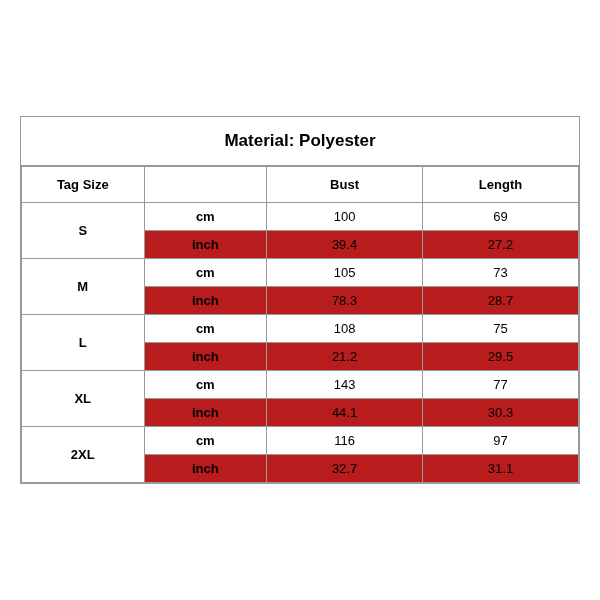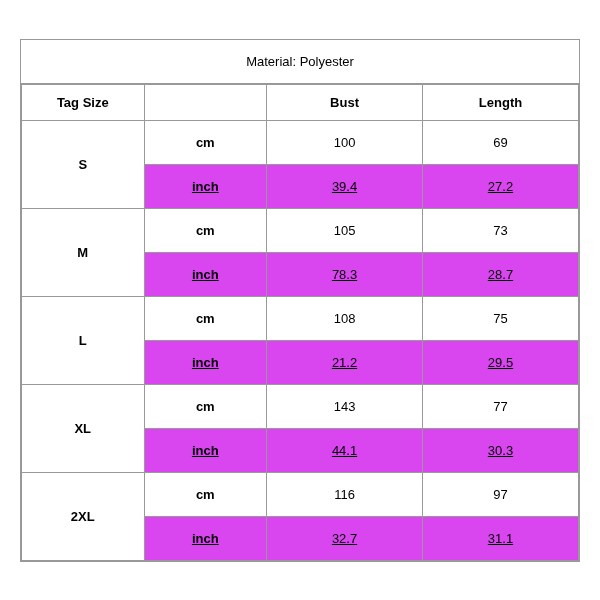--- a/index.html
+++ b/index.html
@@ -20,34 +20,34 @@
     }
 
     .container {
       width: 560px;
       border: 1px solid #999;
     }
 
     .title-row {
       text-align: center;
       padding: 14px 10px;
-      font-weight: normal;
-      font-size: 13px;
+      font-weight: bold;
+      font-size: 17px;
       border-bottom: 1px solid #999;
     }
 
     table {
       width: 100%;
       border-collapse: collapse;
     }
 
     td, th {
       border: 1px solid #999;
       text-align: center;
-      padding: 14px 4px;
+      padding: 6px 4px;
     }
 
     .tag-size-col {
       width: 22%;
     }
 
     .unit-col {
       width: 22%;
     }
 
@@ -69,22 +69,21 @@
     .size-cell {
       font-weight: bold;
       vertical-align: middle;
     }
 
     .unit-cell {
       font-weight: bold;
     }
 
     .shaded {
-      background-color: #d946ef;
-      text-decoration: underline;
+      background-color: #b91c1c;
     }
 
     .normal-row td {
       background: #fff;
     }
   </style>
 </head>
 <body>
 
 <div class="container">

